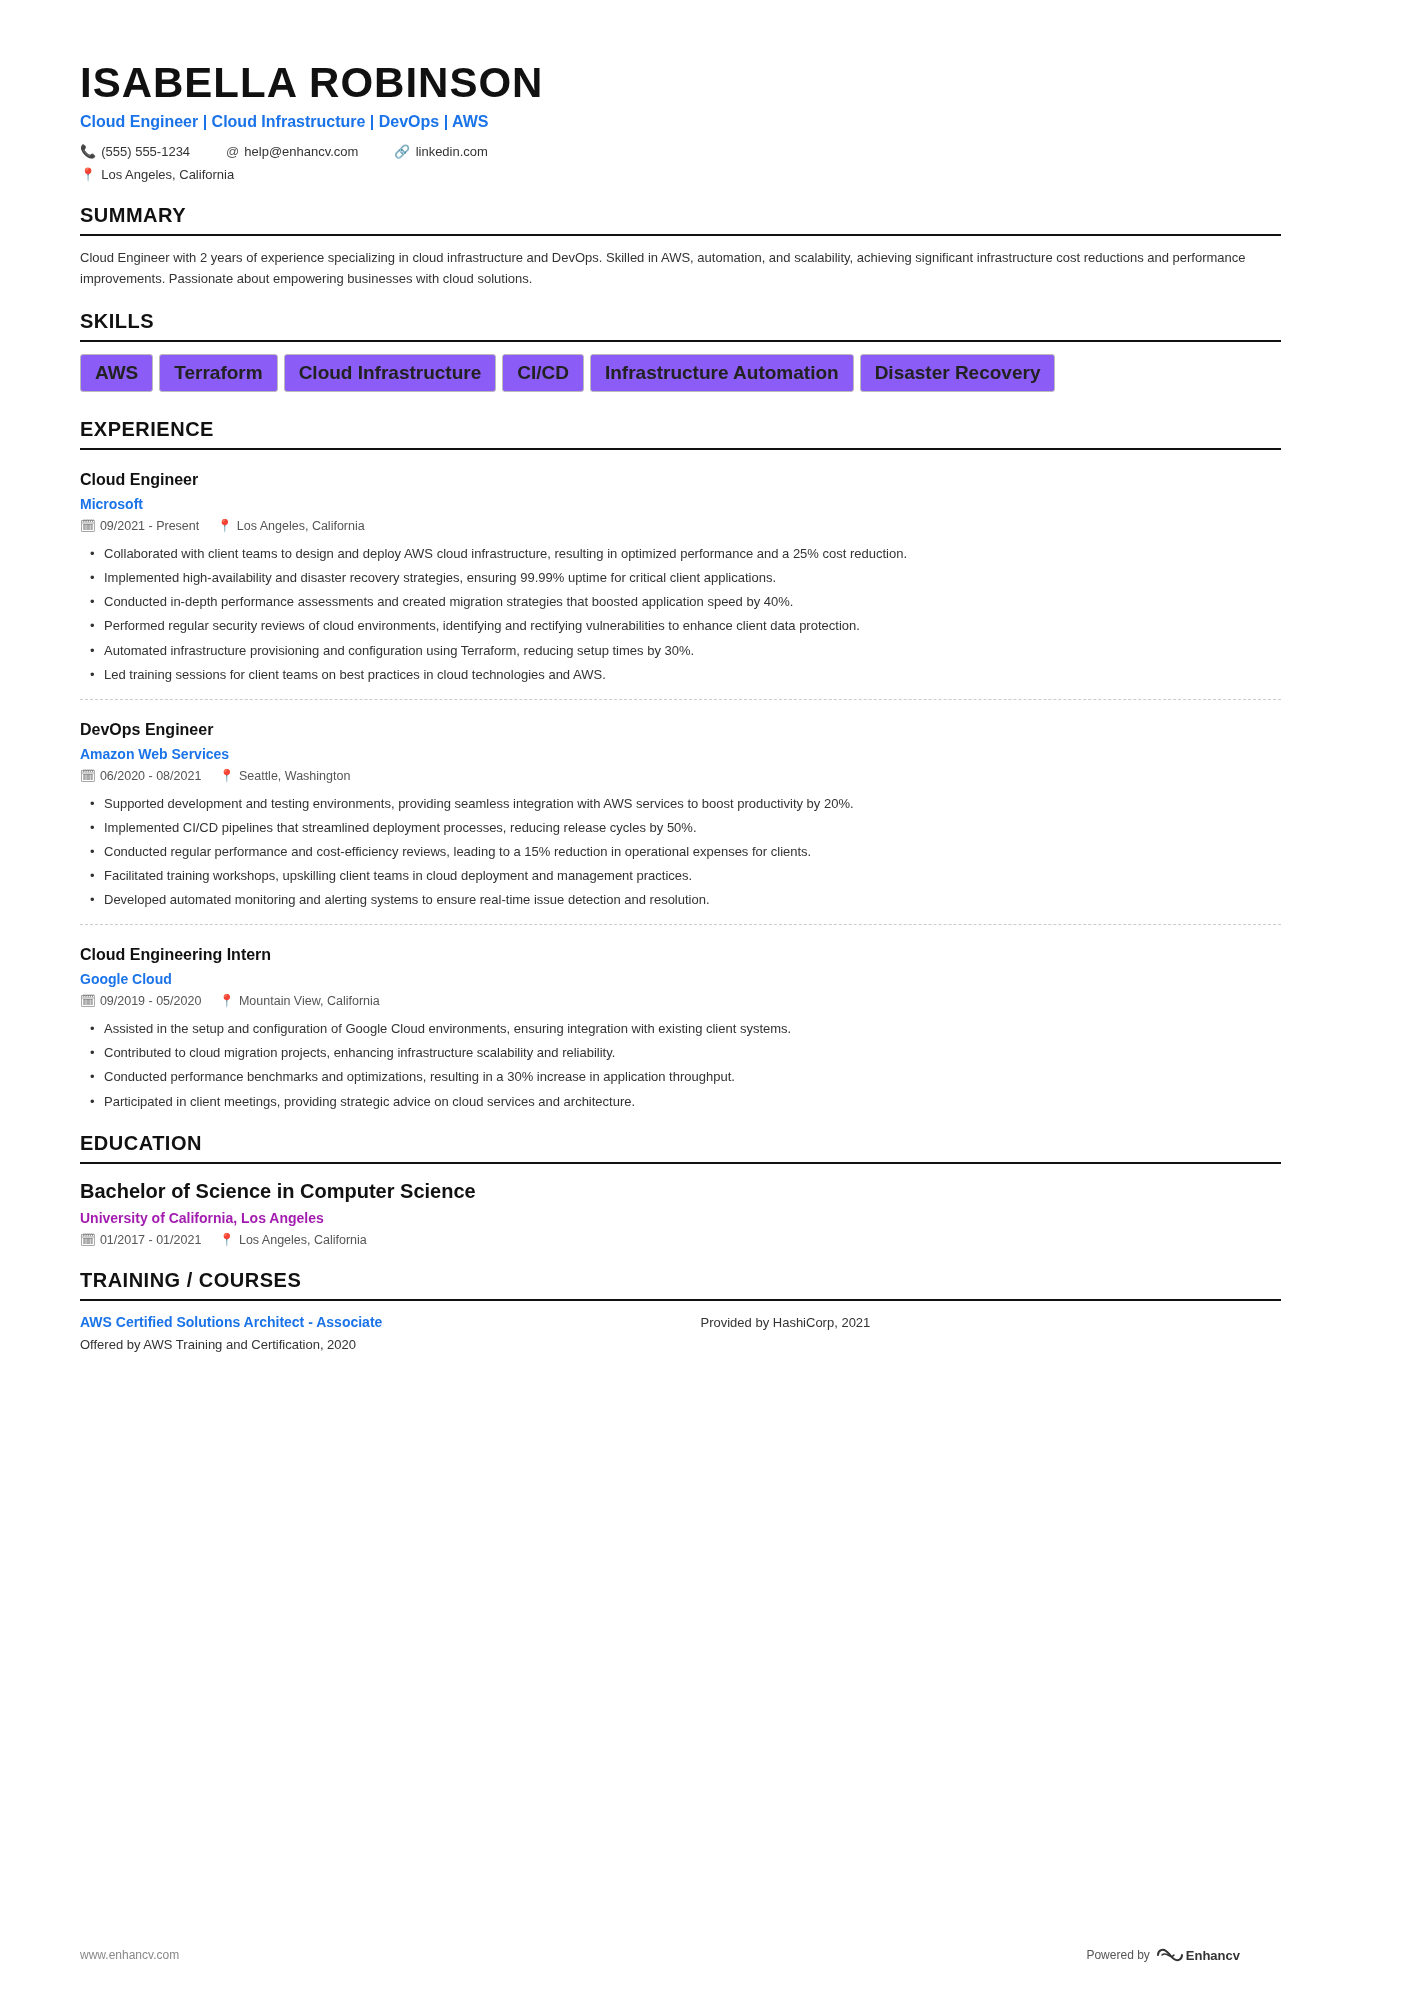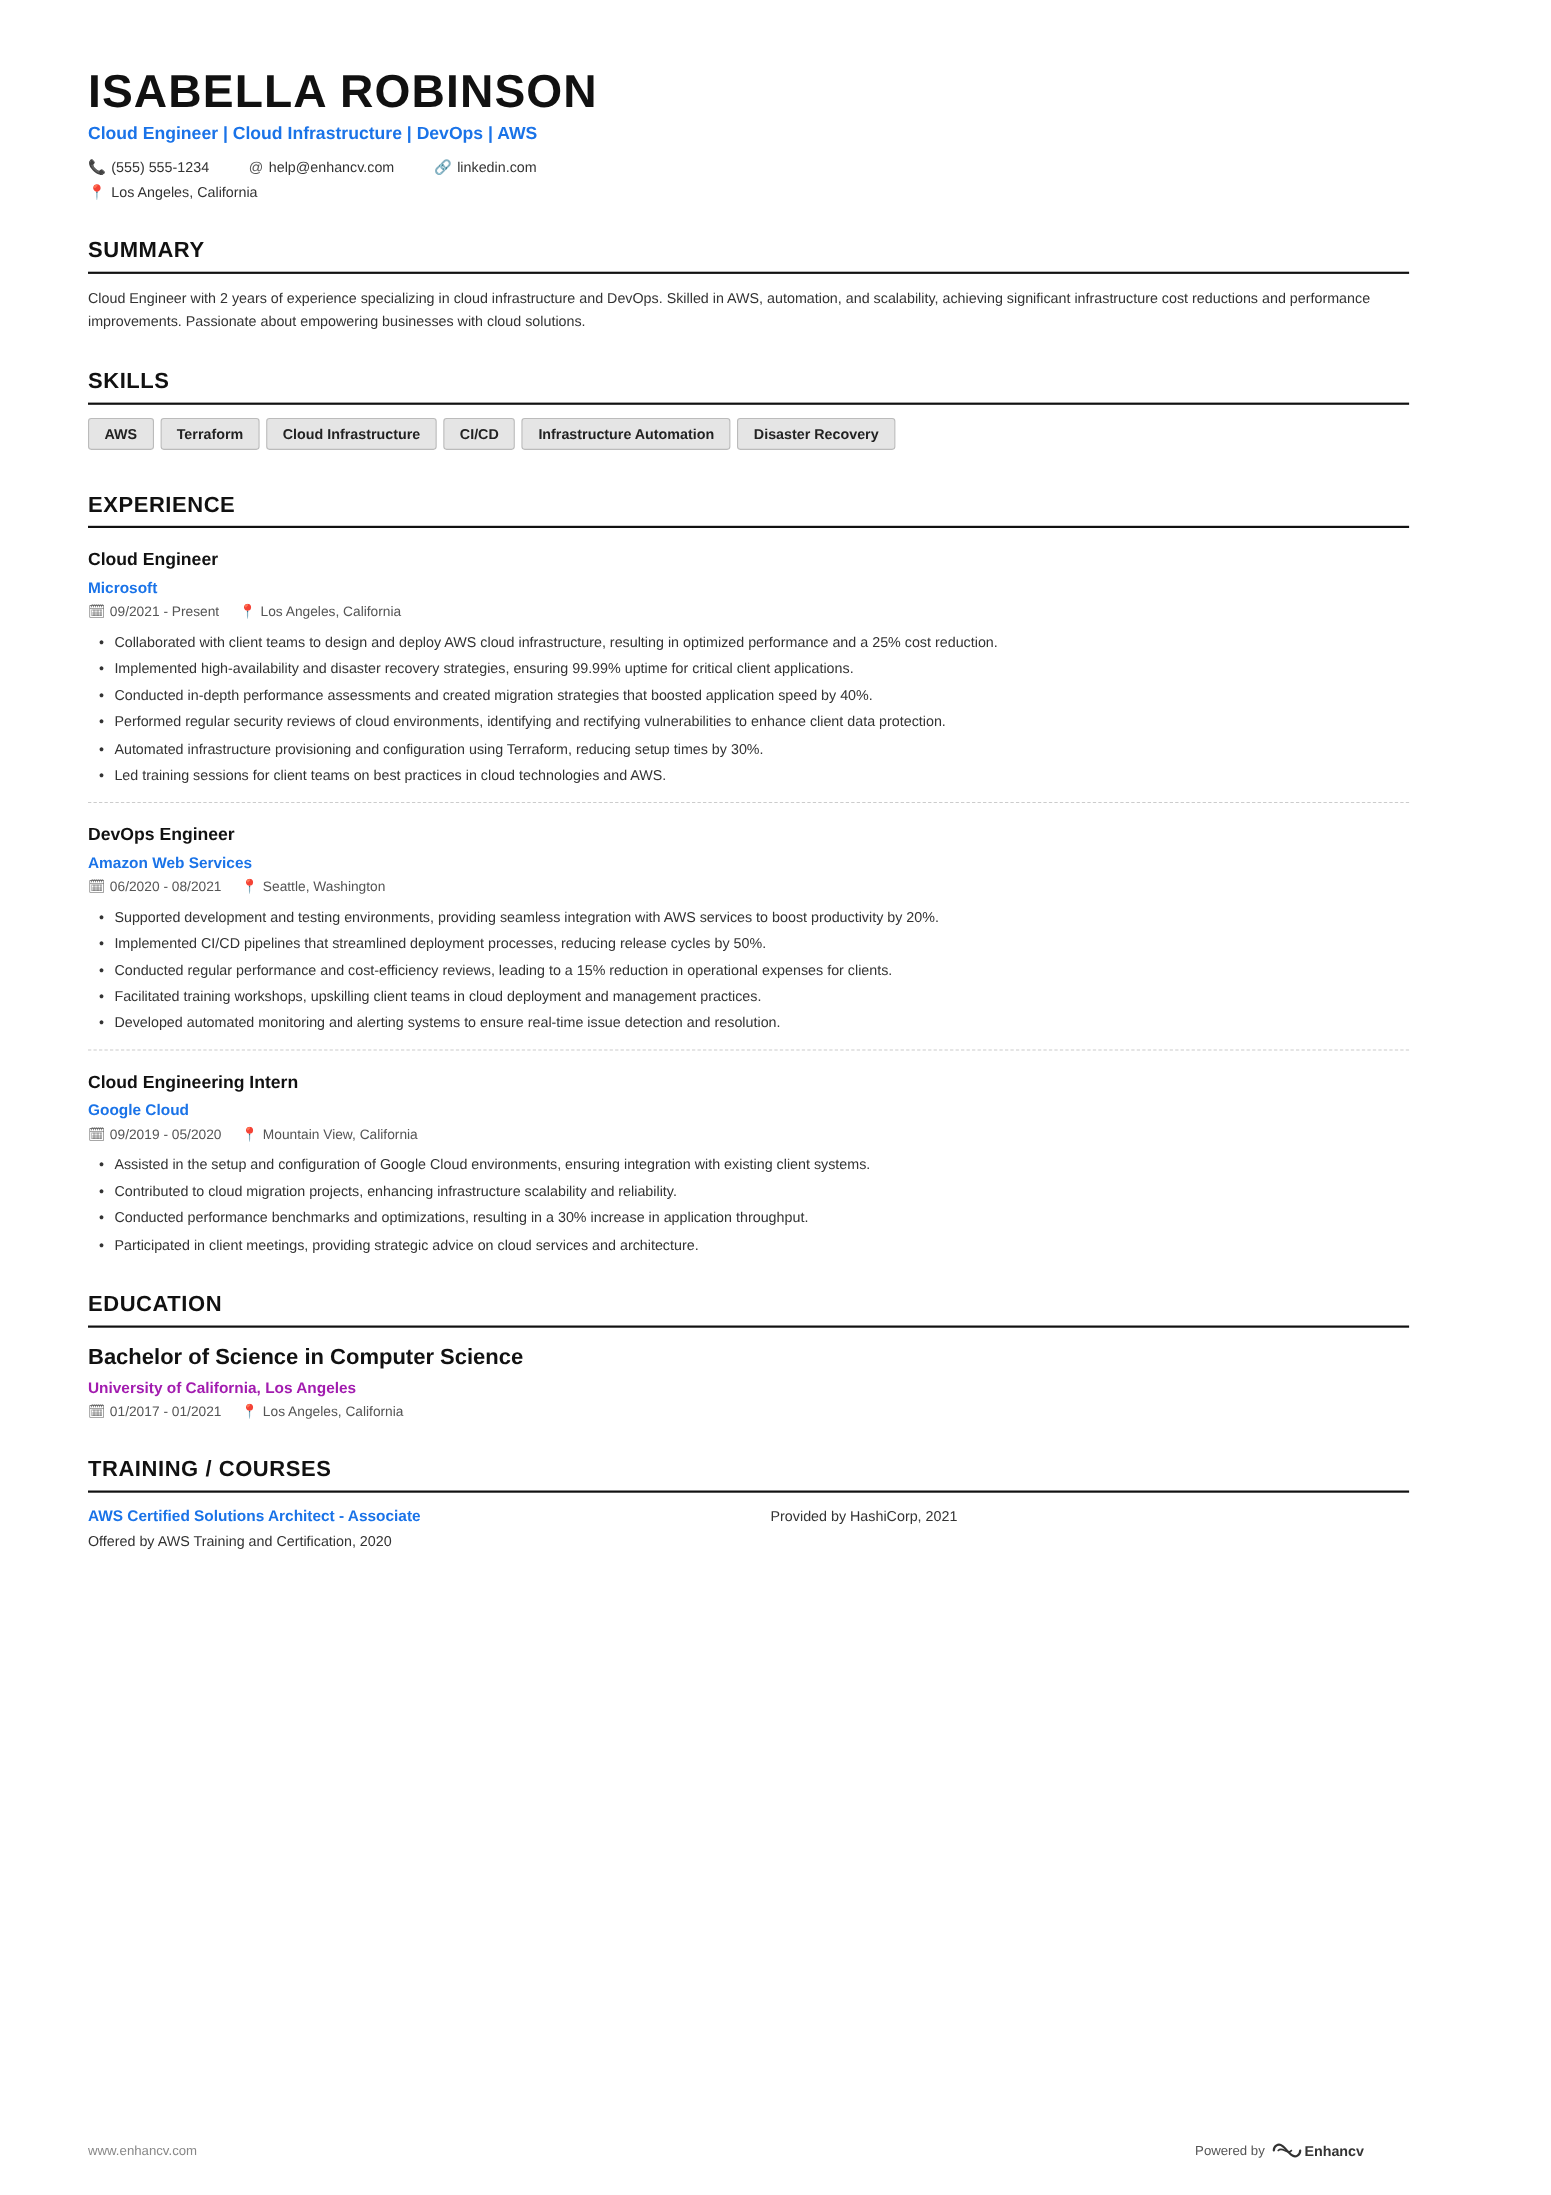--- a/index.html
+++ b/index.html
@@ -51,21 +51,21 @@
     }
     .location-row {
       display: flex;
       align-items: center;
       gap: 5px;
       font-size: 13px;
       color: #333;
       margin-top: 2px;
     }
     .section {
-      margin-top: 29px;
+      margin-top: 16px;
     }
     .section-title {
       font-size: 20px;
       font-weight: 900;
       text-transform: uppercase;
       color: #111;
       border-bottom: 2px solid #111;
       padding-bottom: 4px;
       margin-bottom: 12px;
       letter-spacing: 0.5px;
@@ -77,26 +77,26 @@
     }
     .skills-row {
       display: flex;
       flex-wrap: wrap;
       gap: 0;
     }
     .skill-tag {
       border: 1px solid #bbb;
       border-radius: 3px;
       padding: 4px 14px;
-      font-size: 13px;
+      font-size: 19px;
       font-weight: 600;
       color: #222;
       margin-right: 6px;
       margin-bottom: 6px;
-      background: #e5e5e5;
+      background: #8b5cf6;
     }
     .job-title {
       font-size: 16px;
       font-weight: 700;
       color: #111;
       margin-top: 18px;
       margin-bottom: 2px;
     }
     .company-name {
       color: #1a73e8;

